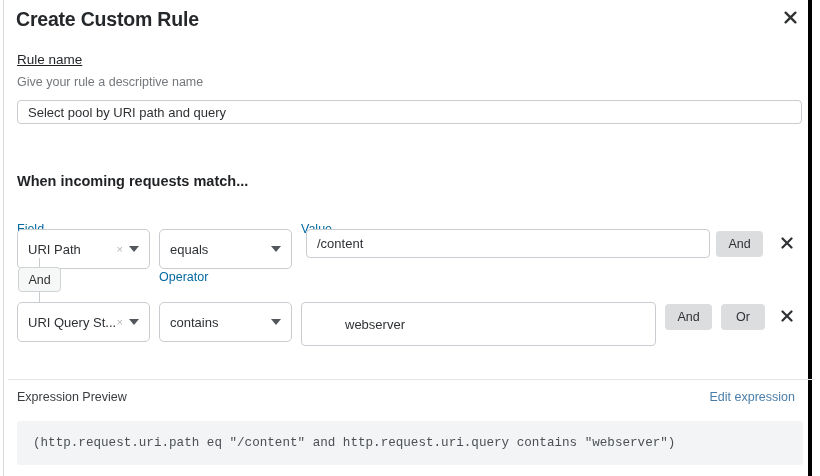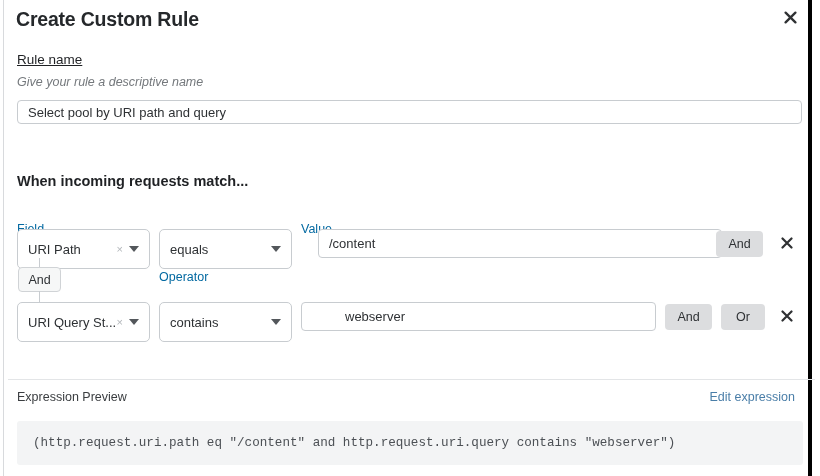--- a/index.html
+++ b/index.html
@@ -60,21 +60,21 @@
     font-size: 13.5px;
     color: #1f2124;
     text-decoration: underline;
   }
   .label-muted {
     position: absolute;
     font-size: 12.5px;
     color: #74787c;
   }
   #rule-name-label { left: 13px; top: 52px; }
-  #rule-name-help  { left: 13px; top: 75px; font-style: italic; }
+  #rule-name-help  { left: 13px; top: 75px; }
 
   .text-input {
     position: absolute;
     box-sizing: border-box;
     border: 1px solid #c8ccd0;
     border-radius: 4px;
     background: #fff;
     font-family: "Liberation Sans", sans-serif;
     font-size: 13px;
     color: #2e3134;
@@ -144,22 +144,22 @@
     width: 0; height: 0;
     border-left: 5px solid transparent;
     border-right: 5px solid transparent;
     border-top: 6px solid #53575b;
     margin-right: 10px;
   }
 
   .field-select    { left: 13px;  width: 133px; }
   .operator-select { left: 155px; width: 133px; }
 
-  .value-input-1 { left: 314px; width: 404px; height: 29px; }
-  .value-input-2 { left: 297px; width: 355px; height: 29px; padding-left: 43px; }
+  .value-input-1 { left: 302px; width: 404px; height: 29px; }
+  .value-input-2 { left: 297px; width: 355px; height: 44px; padding-left: 43px; }
 
   .logic-btn {
     position: absolute;
     box-sizing: border-box;
     height: 26px;
     top: 2px;
     background: #dcdddf;
     border: none;
     border-radius: 4px;
     font-family: "Liberation Sans", sans-serif;

